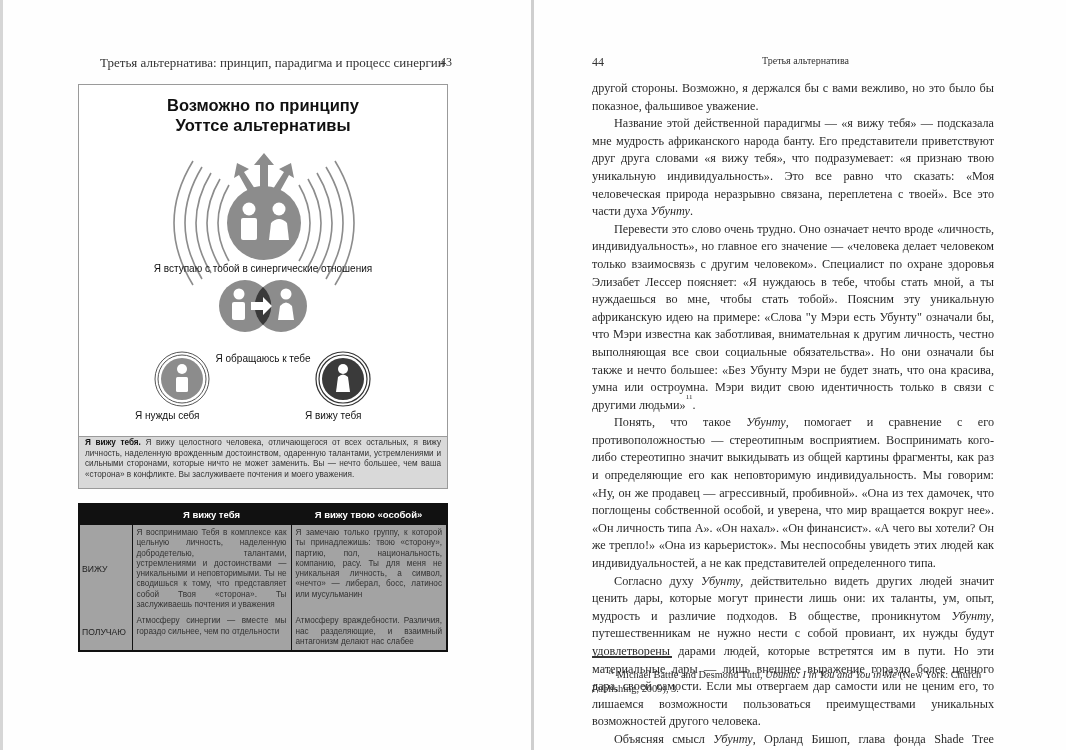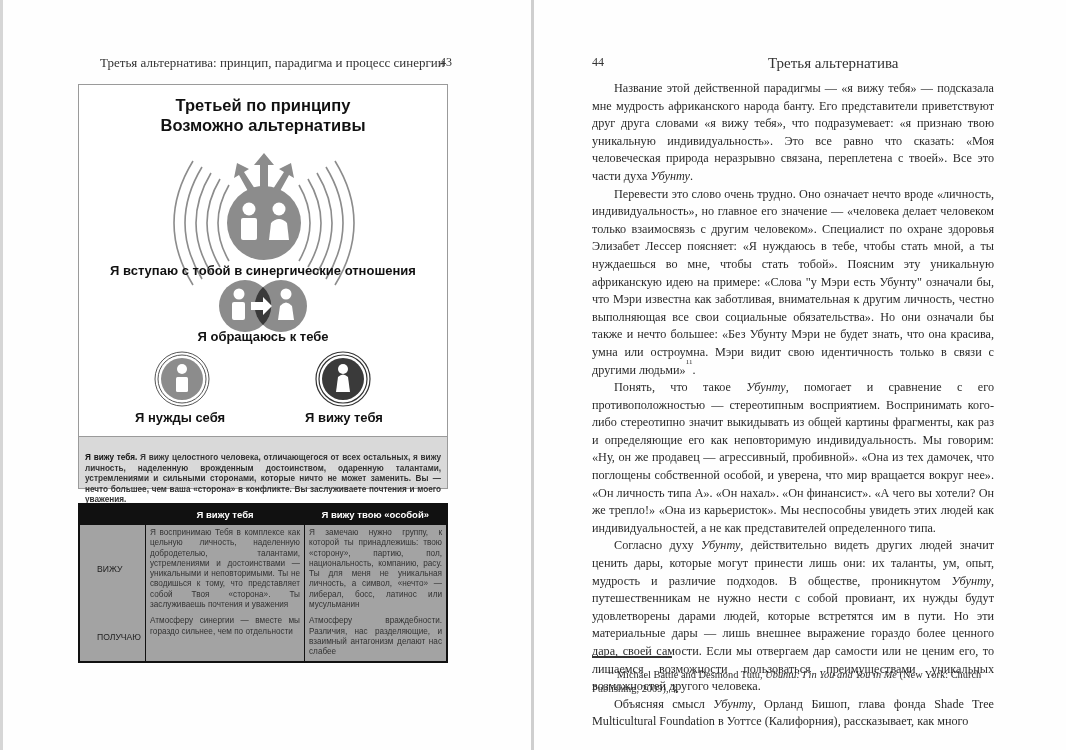--- a/index.html
+++ b/index.html
@@ -7,36 +7,36 @@
   .page{position:absolute;top:0;height:750px;background:#fefefe;}
   .page-left{left:0;width:532px;border-left:3px solid #d6d6d6;box-sizing:border-box;}
   .page-right{left:534px;width:532px;}
   .gutter{position:absolute;left:531px;top:0;width:3px;height:750px;background:#cfcfcf;}
   .running-head{position:absolute;top:55px;font-size:11px;color:#333;}
   .left-head{left:100px;width:352px;}
   .left-head .rh-title{position:absolute;left:0;top:0;white-space:nowrap;font-size:13px;}
   .left-head .rh-num{position:absolute;right:0;top:0;font-size:12px;}
   .right-head{left:592px;width:400px;}
   .right-head .rh-num{position:absolute;left:0;top:0;font-size:12px;}
-  .right-head .rh-title{position:absolute;left:176px;top:0;font-size:15px;}
+  .right-head .rh-title{position:absolute;left:170px;top:0;font-size:10px;}
 
   
   .figure{position:absolute;left:78px;top:84px;width:370px;height:405px;border:1px solid #9a9a9a;box-sizing:border-box;background:#fff;}
   .fig-title{position:absolute;left:0;right:0;top:10px;text-align:center;font-family:"Liberation Sans",sans-serif;font-weight:bold;font-size:16.5px;line-height:20px;color:#111;}
   .fig-svg{position:absolute;left:0;top:0;}
-  .fig-label{position:absolute;font-family:"Liberation Sans",sans-serif;font-weight:bold;font-size:13px;color:#111;white-space:nowrap;}
-  .caption{position:absolute;left:0;right:0;top:351px;bottom:0;background:#d9d9d9;border-top:1px solid #9a9a9a;padding:16px 6px;box-sizing:border-box;font-family:"Liberation Sans",sans-serif;font-size:8.2px;line-height:10.5px;color:#333;text-align:justify;font-weight:bold;}
+  .fig-label{position:absolute;font-family:"Liberation Sans",sans-serif;font-weight:normal;font-size:10px;color:#111;white-space:nowrap;}
+  .caption{position:absolute;left:0;right:0;top:351px;bottom:0;background:#d9d9d9;border-top:1px solid #9a9a9a;padding:1px 6px;box-sizing:border-box;font-family:"Liberation Sans",sans-serif;font-size:8.2px;line-height:10.5px;color:#333;text-align:justify;}
   .caption b{color:#111;}
 
   
   .cmp-table{position:absolute;left:78px;top:503px;width:370px;border-collapse:collapse;font-family:"Liberation Sans",sans-serif;font-size:8.2px;line-height:10.3px;color:#333;border:2px solid #111;}
   .cmp-table th{background:#111;color:#fff;font-weight:bold;font-size:9.5px;height:16px;padding:2px 4px;text-align:center;}
   .cmp-table th.corner{width:44px;}
   .cmp-table td{border-left:1.5px solid #111;padding:3px 4px;vertical-align:top;text-align:justify;}
-  .cmp-table td.rowh{font-size:8.6px;vertical-align:middle;text-align:left;color:#222;padding-left:17px;border-left:none;}
+  .cmp-table td.rowh{font-size:8.6px;vertical-align:middle;text-align:left;color:#222;padding-left:2px;border-left:none;}
   .cmp-table tr.shade td{background:#a3a3a3;}
   .cmp-table tr.white td{background:#ffffff;}
   .cmp-table td.c1{width:150px;}
 
   
   .body-text{position:absolute;left:592px;top:80px;width:402px;font-size:12.2px;line-height:17.6px;color:#2a2a2a;text-align:justify;}
   .body-text p{margin:0;text-indent:22px;}
   .body-text p.noindent{text-indent:0;}
   .body-text i{}
   .body-text sup{font-size:7px;vertical-align:top;line-height:0;}
@@ -51,22 +51,22 @@
 <div class="gutter"></div>
 <div class="page page-right"></div>
 
 <div class="running-head left-head">
   <span class="rh-title">Третья альтернатива: принцип, парадигма и процесс синергии</span>
   <span class="rh-num">43</span>
 </div>
 
 <div class="figure">
   <div class="fig-title">
-    <div>Третьей по принципу</div>
-    <div>Возможно альтернативы</div>
+    <div>Возможно по принципу</div>
+    <div>Уоттсе альтернативы</div>
   </div>
 
   <svg class="fig-svg" width="370" height="350" viewBox="0 0 370 350">
 
     <g>
 
       <g fill="none" stroke="#8c8c8c" stroke-width="1.6">
         <path d="M150,100 Q128,138 150,176"></path>
         <path d="M141,94 Q115,138 141,182"></path>
         <path d="M132,88 Q102,138 132,188"></path>
@@ -121,55 +121,56 @@
       <circle cx="264" cy="294" r="24" fill="none" stroke="#333" stroke-width="1.2"></circle>
       <circle cx="264" cy="294" r="21" fill="#3a3a3a"></circle>
       <g fill="#ffffff">
         <circle cx="264" cy="284" r="5"></circle>
         <path d="M257,307 L259,292 Q264,287 269,292 L271,307 Z"></path>
       </g>
     </g>
   </svg>
 
   <div class="fig-label" style="left:0;right:0;top:178px;text-align:center;">Я вступаю с тобой в синергические отношения</div>
-  <div class="fig-label" style="left:0;right:0;top:244px;text-align:center;">Я обращаюсь к тебе</div>
+  <div class="fig-label" style="left:0;right:0;top:268px;text-align:center;">Я обращаюсь к тебе</div>
   <div class="fig-label" style="left:56px;top:325px;">Я нужды себя</div>
   <div class="fig-label" style="left:226px;top:325px;">Я вижу тебя</div>
 
   <div class="caption"><b>Я вижу тебя.</b><span> Я вижу целостного человека, отличающегося от всех остальных, я вижу личность, наделенную врожденным достоинством, одаренную талантами, устремлениями и сильными сторонами, которые ничто не может заменить. Вы — нечто большее, чем ваша «сторона» в конфликте. Вы заслуживаете почтения и моего уважения.</span></div>
 </div>
 
 <table class="cmp-table">
   <thead>
     <tr>
       <th class="corner"></th>
       <th>Я вижу тебя</th>
       <th>Я вижу твою «особой»</th>
     </tr>
   </thead>
   <tbody>
     <tr class="shade">
       <td class="rowh">ВИЖУ</td>
       <td class="c1">Я воспринимаю Тебя в комплексе как цельную личность, наделенную добродетелью, талантами, устремлениями и достоинствами — уникальными и неповторимыми. Ты не сводишься к тому, что представляет собой Твоя «сторона». Ты заслуживаешь почтения и уважения</td>
-      <td>Я замечаю нужно группу, к которой ты принадлежишь: твою «сторону», партию, пол, национальность, компанию, расу. Ты для меня не уникальная личность, а символ, «нечто» — либерал, босс, латинос или мусульманин</td>
+      <td>Я замечаю только группу, к которой ты принадлежишь: твою «сторону», партию, пол, национальность, компанию, расу. Ты для меня не уникальная личность, а символ, «нечто» — либерал, босс, латинос или мусульманин</td>
     </tr>
     <tr class="shade">
       <td class="rowh">ПОЛУЧАЮ</td>
       <td class="c1">Атмосферу синергии — вместе мы гораздо сильнее, чем по отдельности</td>
       <td>Атмосферу враждебности. Различия, нас разделяющие, и взаимный антагонизм делают нас слабее</td>
     </tr>
   </tbody>
 </table>
 
 <div class="running-head right-head">
   <span class="rh-num">44</span>
   <span class="rh-title">Третья альтернатива</span>
 </div>
 
 <div class="body-text" id="body-text">
+    <p class="noindent">другой стороны. Возможно, я держался бы с вами вежливо, но это было бы показное, фальшивое уважение.</p>
     <p>Название этой действенной парадигмы — «я вижу тебя» — подсказала мне мудрость африканского народа банту. Его представители приветствуют друг друга словами «я вижу тебя», что подразумевает: «я признаю твою уникальную индивидуальность». Это все равно что сказать: «Моя человеческая природа неразрывно связана, переплетена с твоей». Все это части духа <i>Убунту</i>.</p>
     <p>Перевести это слово очень трудно. Оно означает нечто вроде «личность, индивидуальность», но главное его значение — «человека делает человеком только взаимосвязь с другим человеком». Специалист по охране здоровья Элизабет Лессер поясняет: «Я нуждаюсь в тебе, чтобы стать мной, а ты нуждаешься во мне, чтобы стать тобой». Поясним эту уникальную африканскую идею на примере: «Слова "у Мэри есть Убунту" означали бы, что Мэри известна как заботливая, внимательная к другим личность, честно выполняющая все свои социальные обязательства». Но они означали бы также и нечто большее: «Без Убунту Мэри не будет знать, что она красива, умна или остроумна. Мэри видит свою идентичность только в связи с другими людьми»<sup>11</sup>.</p>
     <p>Понять, что такое <i>Убунту</i>, помогает и сравнение с его противоположностью — стереотипным восприятием. Воспринимать кого-либо стереотипно значит выкидывать из общей картины фрагменты, как раз и определяющие его как неповторимую индивидуальность. Мы говорим: «Ну, он же продавец — агрессивный, пробивной». «Она из тех дамочек, что поглощены собственной особой, и уверена, что мир вращается вокруг нее». «Он личность типа А». «Он нахал». «Он финансист». «А чего вы хотели? Он же трепло!» «Она из карьеристок». Мы неспособны увидеть этих людей как индивидуальностей, а не как представителей определенного типа.</p>
     <p>Согласно духу <i>Убунту</i>, действительно видеть других людей значит ценить дары, которые могут принести лишь они: их таланты, ум, опыт, мудрость и различие подходов. В обществе, проникнутом <i>Убунту</i>, путешественникам не нужно нести с собой провиант, их нужды будут удовлетворены дарами людей, которые встретятся им в пути. Но эти материальные дары — лишь внешнее выражение гораздо более ценного дара, своей самости. Если мы отвергаем дар самости или не ценим его, то лишаемся возможности пользоваться преимуществами уникальных возможностей другого человека.</p>
     <p>Объясняя смысл <i>Убунту</i>, Орланд Бишоп, глава фонда Shade Tree Multicultural Foundation в Уоттсе (Калифорния), рассказывает, как много</p>
   </div>
 
 <div class="fn-rule"></div>
 <div class="footnote" id="footnote"><sup>11</sup><span> Michael Battle and Desmond Tutu, <i>Ubuntu: I in You and You in Me</i> (New York: Church Publishing, 2009), 3.</span></div>
 

